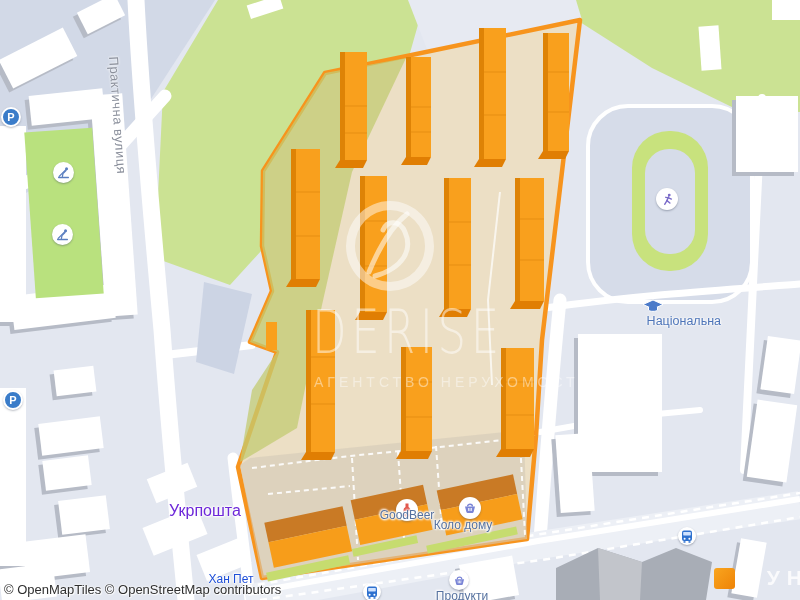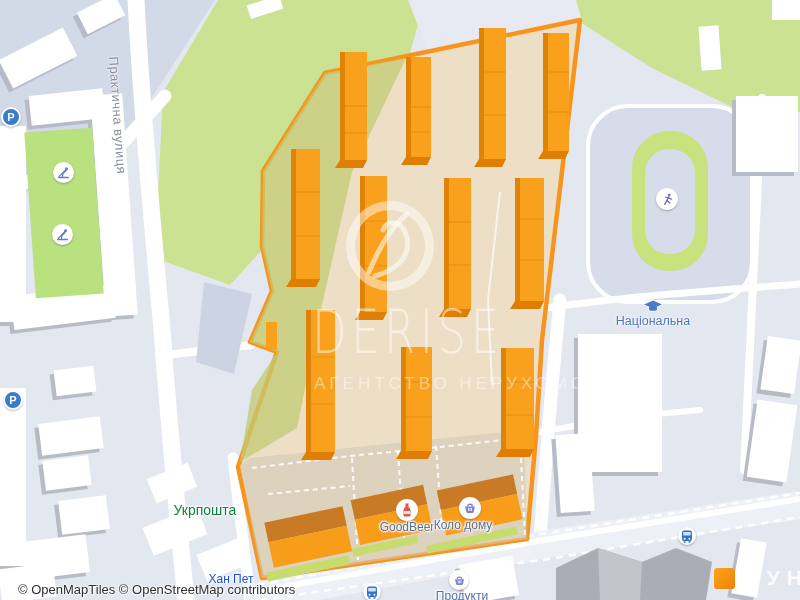--- a/index.html
+++ b/index.html
@@ -10,32 +10,32 @@
   .lbl{position:absolute;z-index:2;font-size:12px;color:#55719f;text-align:center;white-space:nowrap;
        text-shadow:0 0 2px #fff,0 0 2px #fff,0 0 3px #fff,1px 1px 2px #fff,-1px -1px 2px #fff;}
   .icon-circle{position:absolute;z-index:2;background:#fff;border-radius:50%;
        box-shadow:0 1px 2px rgba(60,70,90,.4);display:flex;align-items:center;justify-content:center;}
   .p-badge{position:absolute;z-index:2;width:20px;height:20px;border-radius:50%;background:#3a7cc9;
        border:2px solid #fff;box-sizing:border-box;color:#fff;font-weight:bold;font-size:11px;
        display:flex;align-items:center;justify-content:center;box-shadow:0 1px 2px rgba(60,70,90,.35);}
   #street-label{position:absolute;left:121px;top:56px;z-index:2;font-size:13px;color:#8b909c;
        letter-spacing:.5px;transform:rotate(86deg);transform-origin:0 0;white-space:nowrap;
        text-shadow:0 0 2px #fff,0 0 3px #fff;}
-  #academy-label{position:absolute;left:585px;top:314px;width:136px;z-index:2;text-align:center;
+  #academy-label{position:absolute;left:585px;top:314px;width:136px;z-index:2;text-align:right;
        font-size:12.5px;line-height:15px;color:#4d74b8;
        text-shadow:0 0 2px #fff,0 0 2px #fff,0 0 3px #fff;}
   #watermark{position:absolute;left:0;top:0;width:800px;height:600px;z-index:3;pointer-events:none;padding-left:7px;}
   #wm-circle{position:absolute;left:346px;top:201px;width:88px;height:90px;border-radius:50%;
        border:9px solid rgba(255,255,255,.48);box-sizing:border-box;}
   #wm-brand{position:absolute;left:312px;top:297px;font-size:60px;font-weight:300;
        letter-spacing:6px;color:rgba(255,255,255,.5);transform:scaleX(.75);transform-origin:0 0;
        font-family:"DejaVu Sans",sans-serif;}
-  #wm-sub{position:absolute;left:314px;top:374px;font-size:17px;letter-spacing:4px;
+  #wm-sub{position:absolute;left:314px;top:374px;font-size:14px;letter-spacing:4px;
        color:rgba(255,255,255,.45);white-space:nowrap;}
-  #attribution{position:absolute;left:18px;top:582px;z-index:4;font-size:13px;color:#2f2f2f;
+  #attribution{position:absolute;left:4px;top:582px;z-index:4;font-size:13px;color:#2f2f2f;
        text-shadow:0 0 2px #fff,0 0 3px #fff,1px 1px 1px #fff;}
   #lun-logo{position:absolute;left:714px;top:566px;z-index:4;display:flex;align-items:center;}
   #lun-square{width:21px;height:21px;border-radius:3px;background:linear-gradient(135deg,#f9a51f,#ee8307);}
   #lun-text{margin-left:10px;font-size:21px;font-weight:bold;letter-spacing:7px;
        color:rgba(255,255,255,.8);}
 </style>
 </head>
 <body>
 
 <div id="stage">
@@ -298,41 +298,41 @@
 <div id="academy-label">
   <div>Національна</div>
 </div>
 
 <div class="icon-circle" style="left:396px;top:499px;width:22px;height:22px;">
   <svg width="12" height="14" viewBox="0 0 12 14">
         <path d="M4.5,0.5 h3 v3.5 c1.5,1 2,2 2,3.5 V12.5 a1,1 0 0 1 -1,1 H3.5 a1,1 0 0 1 -1,-1 V7.5 C2.5,6 3,5 4.5,4 Z" fill="#e2574c"></path>
         <rect x="2.8" y="8" width="6.4" height="3" fill="#f6f6f6" opacity=".9"></rect>
       </svg>
 </div>
-<div class="lbl" style="left:367px;top:520px;width:80px;">GoodBeer</div>
+<div class="lbl" style="left:367px;top:508px;width:80px;">GoodBeer</div>
 
 <div class="icon-circle" style="left:459px;top:497px;width:22px;height:22px;">
   <svg width="14" height="12" viewBox="0 0 14 12">
         <path d="M2,4.5 h10 l-1.4,5.6 a1,1 0 0 1 -1,.8 H4.4 a1,1 0 0 1 -1,-.8 Z" fill="#7a85d6"></path>
         <path d="M4.5,4.5 C4.5,1.5 9.5,1.5 9.5,4.5" fill="none" stroke="#7a85d6" stroke-width="1.3"></path>
         <path d="M5.4,6 L5.7,9 M7,6 L7,9 M8.6,6 L8.3,9" stroke="#fff" stroke-width=".8"></path>
       </svg>
 </div>
 <div class="lbl" style="left:418px;top:518px;width:90px;">Коло дому</div>
 
 <div class="icon-circle" style="left:449px;top:570px;width:20px;height:20px;">
   <svg width="13" height="11" viewBox="0 0 14 12">
         <path d="M2,4.5 h10 l-1.4,5.6 a1,1 0 0 1 -1,.8 H4.4 a1,1 0 0 1 -1,-.8 Z" fill="#7a85d6"></path>
         <path d="M4.5,4.5 C4.5,1.5 9.5,1.5 9.5,4.5" fill="none" stroke="#7a85d6" stroke-width="1.3"></path>
         <path d="M5.4,6 L5.7,9 M7,6 L7,9 M8.6,6 L8.3,9" stroke="#fff" stroke-width=".8"></path>
       </svg>
 </div>
 <div class="lbl" style="left:422px;top:589px;width:80px;">Продукти</div>
 
-<div class="lbl" style="left:160px;top:502px;width:90px;font-size:14px;color:#15803d;">Укрпошта</div>
+<div class="lbl" style="left:160px;top:502px;width:90px;font-size:16px;color:#6d28d9;">Укрпошта</div>
 <div class="lbl" style="left:196px;top:572px;width:70px;color:#1d4ed8;z-index:1;">Хан Пет</div>
 
 <div class="icon-circle" style="left:363px;top:583px;width:18px;height:18px;">
   <svg width="12" height="13" viewBox="0 0 12 13">
         <rect x="1" y="0.5" width="10" height="10.5" rx="2" fill="#2e71cf"></rect>
         <rect x="2.2" y="2" width="7.6" height="3.4" rx=".6" fill="#cfe2ff"></rect>
         <circle cx="3.6" cy="8.8" r="1" fill="#fff"></circle>
         <circle cx="8.4" cy="8.8" r="1" fill="#fff"></circle>
         <rect x="2.5" y="11.2" width="2" height="1.5" fill="#2e71cf"></rect>
         <rect x="7.5" y="11.2" width="2" height="1.5" fill="#2e71cf"></rect>

